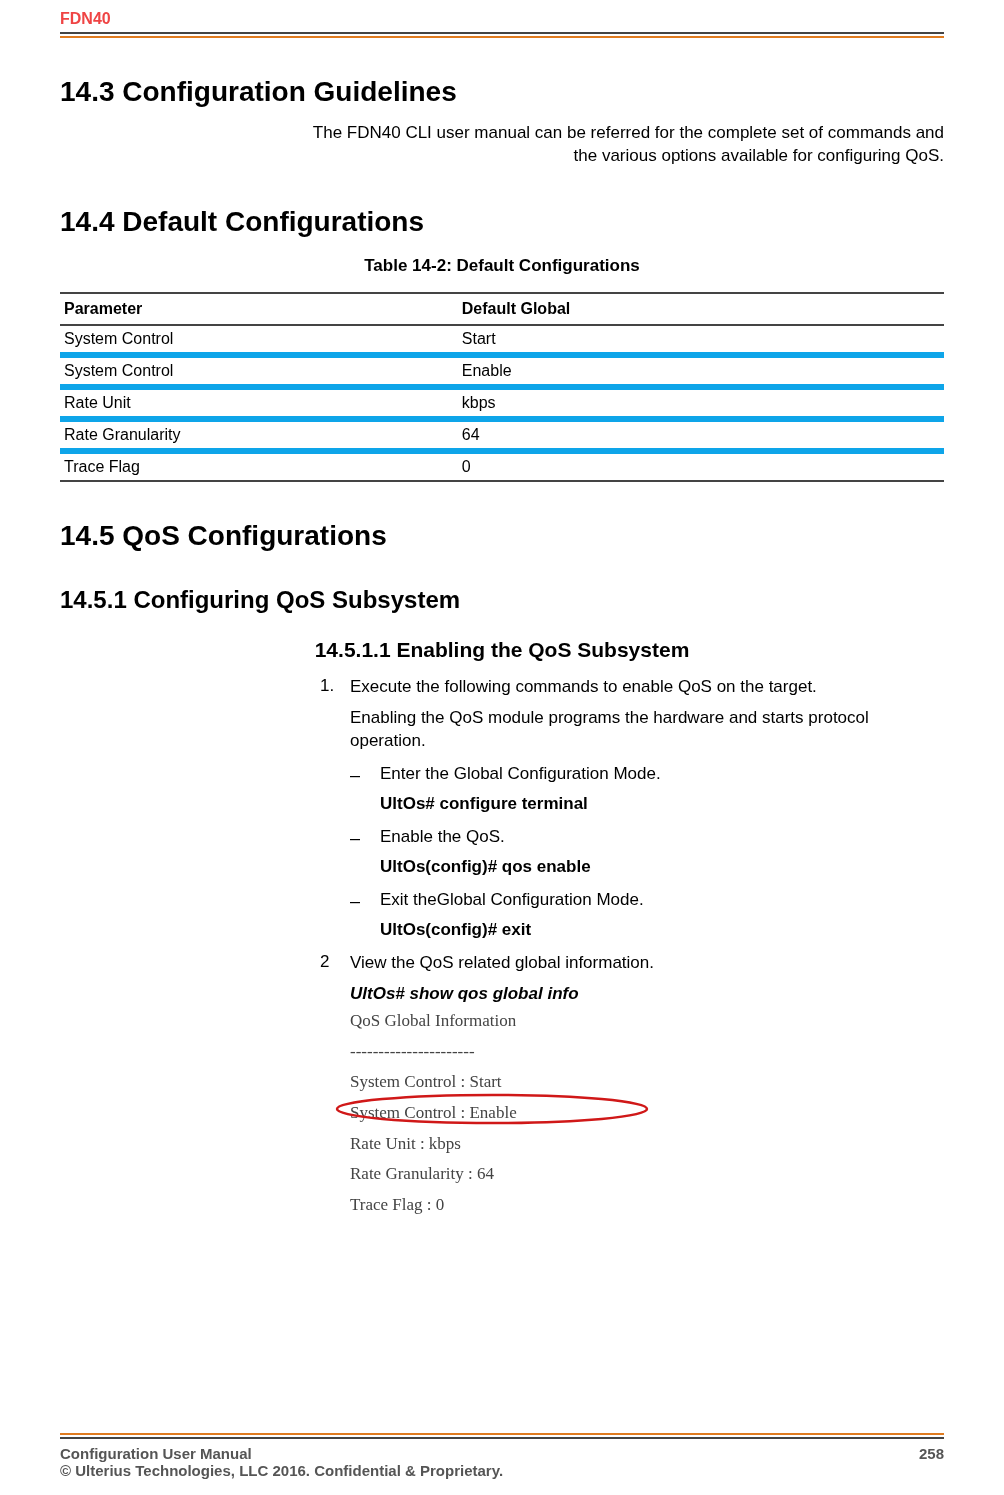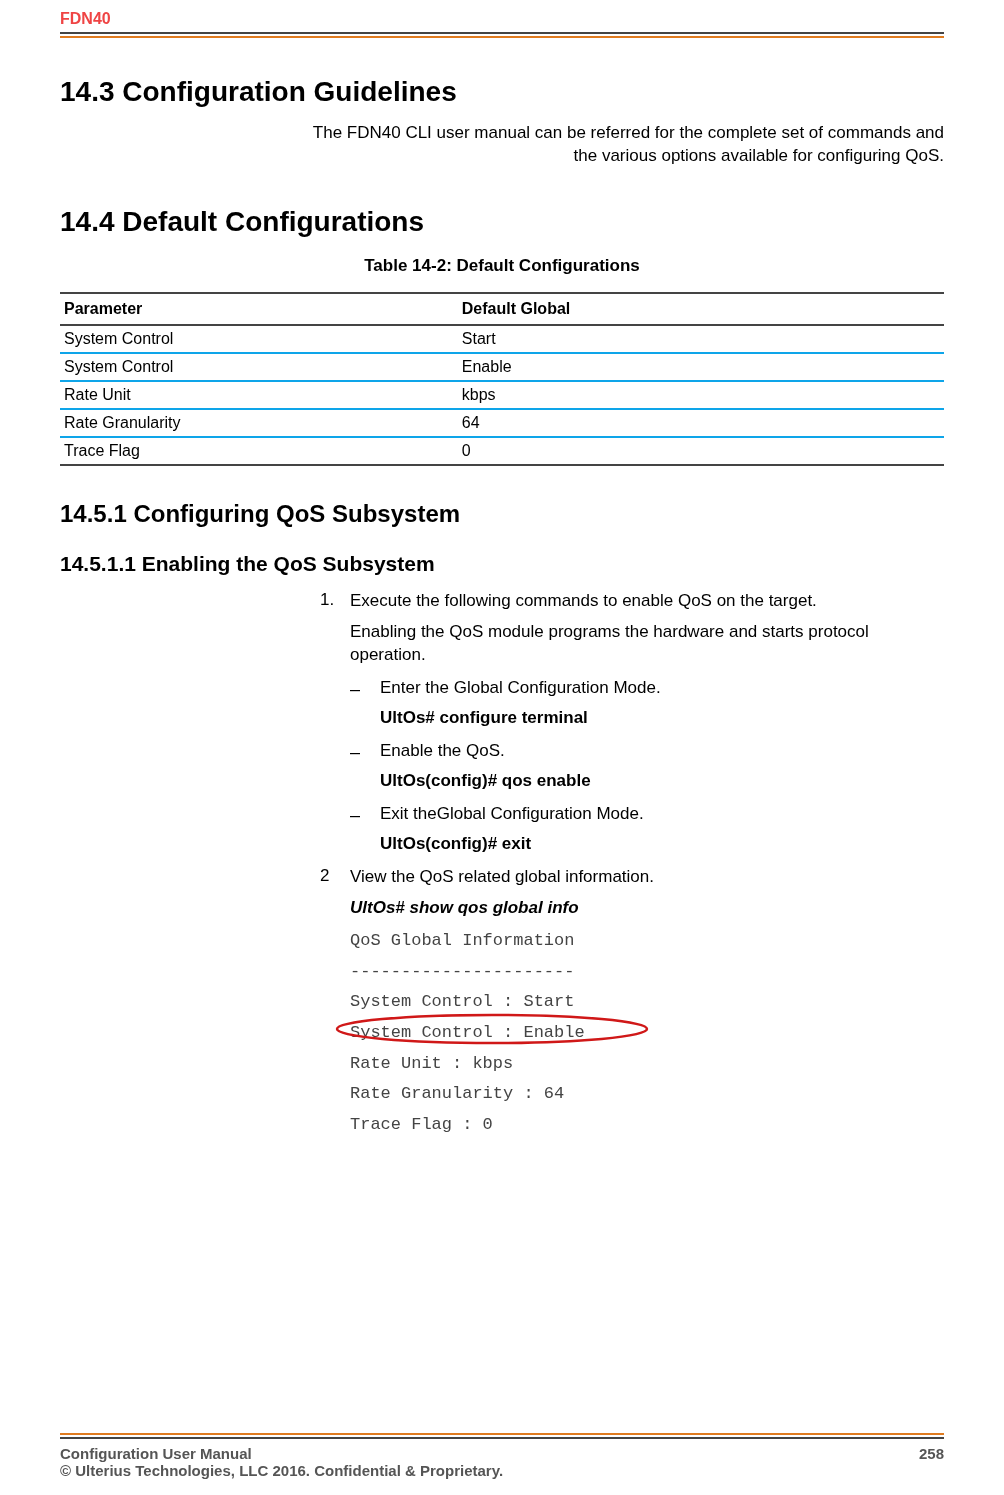--- a/index.html
+++ b/index.html
@@ -10,38 +10,38 @@
   .rule-accent { border: none; border-top: 2px solid #e07b1f; margin-top: 2px; }
   .footer-rule-accent { border: none; border-top: 2px solid #e07b1f; }
   .footer-rule-dark { border: none; border-top: 2px solid #444; margin-top: 2px; }
 
   h1.sec { font-size: 28px; font-weight: bold; margin-top: 38px; }
   .intro { margin-left: 240px; margin-top: 14px; font-size: 17px; line-height: 1.35; text-align: right; }
 
   .table-caption { font-size: 17px; font-weight: bold; text-align: center; margin-top: 18px; }
   table.defaults { width: 100%; border-collapse: collapse; margin-top: 16px; border-top: 2px solid #444; }
   table.defaults th { text-align: left; font-size: 16px; font-weight: bold; padding: 6px 4px 6px 4px; border-bottom: 2px solid #444; }
-  table.defaults td { font-size: 16px; padding: 4px 4px; border-bottom: 2px solid #0ea5e9; }
+  table.defaults td { font-size: 16px; padding: 4px 4px; border-bottom: 6px solid #0ea5e9; }
   table.defaults tr:last-child td { border-bottom: 2px solid #444; }
   table.defaults th:first-child, table.defaults td:first-child { width: 45%; }
 
   h2.sub { font-size: 24px; font-weight: bold; margin-top: 34px; }
-  h3.subsub { font-size: 21px; font-weight: bold; margin-top: 24px; }
+  h3.subsub { font-size: 21px; font-weight: bold; margin-top: 24px; text-align: center; }
 
   .content-indent { margin-left: 260px; margin-top: 14px; font-size: 17px; }
   .step { display: flex; margin-top: 4px; }
   .step-no { width: 30px; flex: none; }
   .step-body { flex: 1; line-height: 1.35; }
   .step-desc { margin-top: 8px; }
   .bullet { display: flex; margin-top: 10px; }
   .bullet-mark { width: 30px; flex: none; font-size: 18px; }
   .bullet-body { flex: 1; }
   .cmd { font-weight: bold; margin-top: 6px; margin-left: 30px; }
   .cmd-flat { font-weight: bold; margin-top: 6px; }
-  .mono { font-family: Liberation Mono, monospace; font-size: 17px; color: #444; line-height: 1.8; margin-top: 6px; }
+  .mono { font-family: Liberation Serif, serif; font-size: 17px; color: #444; line-height: 1.8; }
 
   .annot-wrap { position: relative; display: inline-block; }
   .annot-ellipse { position: absolute; left: -18px; top: -6px; width: 320px; height: 34px; pointer-events: none; }
 
   .footer { position: absolute; bottom: 16px; left: 60px; right: 60px; }
   .footer-row { display: flex; justify-content: space-between; font-size: 15px; font-weight: bold; color: #555; margin-top: 6px; }
   .footer-copy { font-size: 15px; font-weight: bold; color: #555; }
 </style>
 </head>
 <body>
@@ -82,20 +82,21 @@
         <td>Rate Granularity</td>
         <td>64</td>
       </tr>
       <tr>
         <td>Trace Flag</td>
         <td>0</td>
       </tr>
     </tbody>
   </table>
 
+  <h1 class="sec">14.5 QoS Configurations</h1>
   <h2 class="sub">14.5.1   Configuring QoS Subsystem</h2>
   <h3 class="subsub">14.5.1.1   Enabling the QoS Subsystem</h3>
 
   <div class="content-indent">
 
     <div class="step">
       <div class="step-no">1.</div>
       <div class="step-body">
         <div>Execute the following commands to enable QoS on the target.</div>
         <div class="step-desc">Enabling the QoS module programs the hardware and starts protocol operation.</div>

